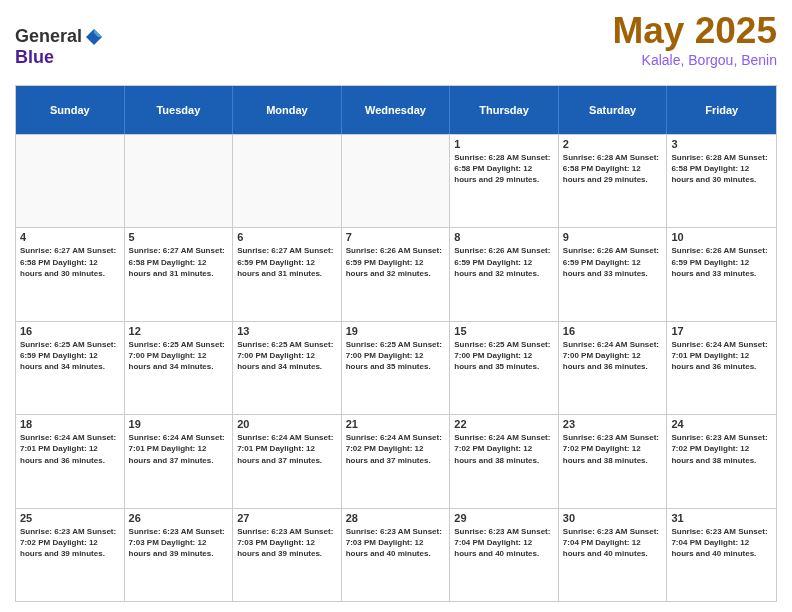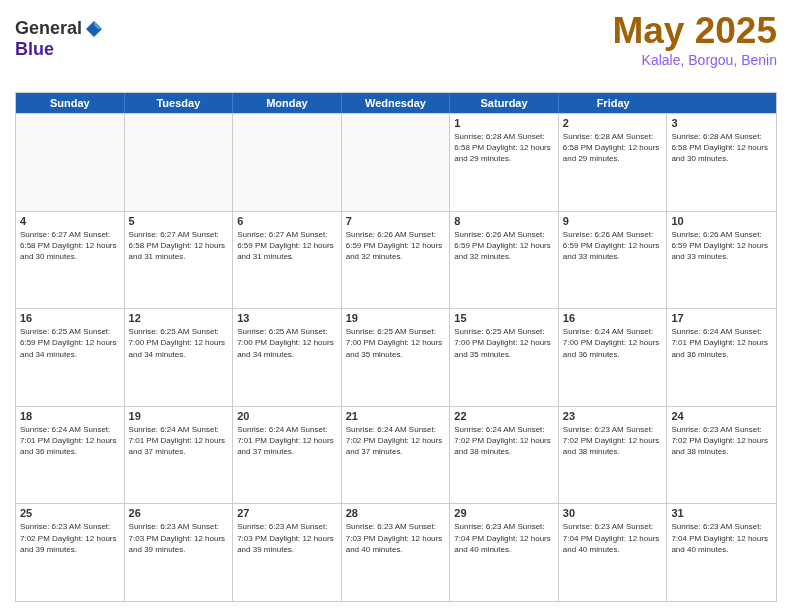--- a/index.html
+++ b/index.html
@@ -13,22 +13,22 @@
     .page {
       width: 792px;
       height: 612px;
       padding: 10px 15px;
       display: flex;
       flex-direction: column;
     }
     .header {
       display: flex;
       justify-content: space-between;
-      align-items: center;
-      margin-bottom: 24px;
+      align-items: flex-end;
+      margin-bottom: 17px;
     }
     .logo {
       display: flex;
       flex-direction: column;
       align-items: flex-start;
     }
     .logo-text {
       display: flex;
       align-items: center;
     }
@@ -68,21 +68,21 @@
     .cal-header {
       display: grid;
       grid-template-columns: repeat(7, 1fr);
       background: #1a5fb4;
     }
     .cal-header-cell {
       color: #fff;
       font-size: 11px;
       font-weight: bold;
       text-align: center;
-      padding: 4px 2px;
+      padding: 18px 2px;
       border-right: 1px solid #3a7fd4;
     }
     .cal-header-cell:last-child { border-right: none; }
     .cal-body {
       flex: 1;
       display: flex;
       flex-direction: column;
     }
     .cal-row {
       display: grid;
@@ -104,20 +104,21 @@
     .day-number {
       font-size: 11px;
       font-weight: bold;
       color: #333;
       margin-bottom: 2px;
     }
     .day-info {
       font-size: 8px;
       color: #333;
       line-height: 1.4;
+      font-weight: bold;
     }
   </style>
 </head>
 <body>
 
 <div class="page">
   <div class="header">
     <div class="logo">
       <div class="logo-text">
         <span class="logo-general">General</span>
@@ -133,20 +134,21 @@
       <div class="subtitle">Kalale, Borgou, Benin</div>
     </div>
   </div>
 
   <div class="calendar">
     <div class="cal-header">
     <div class="cal-header-cell">Sunday</div>
         <div class="cal-header-cell">Tuesday</div>
         <div class="cal-header-cell">Monday</div>
         <div class="cal-header-cell">Wednesday</div>
+        <div class="cal-header-cell">Thursday</div>
         <div class="cal-header-cell">Saturday</div>
         <div class="cal-header-cell">Friday</div>
       </div>
     <div class="cal-body">
     <div class="cal-row">
           <div class="cal-cell empty"></div>
           <div class="cal-cell empty"></div>
           <div class="cal-cell empty"></div>
           <div class="cal-cell empty"></div>
           <div class="cal-cell">

